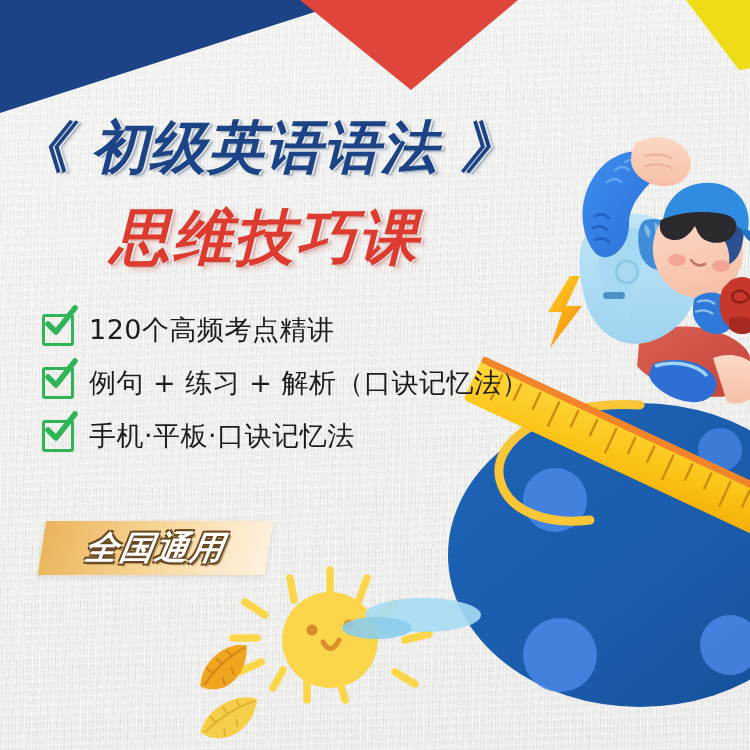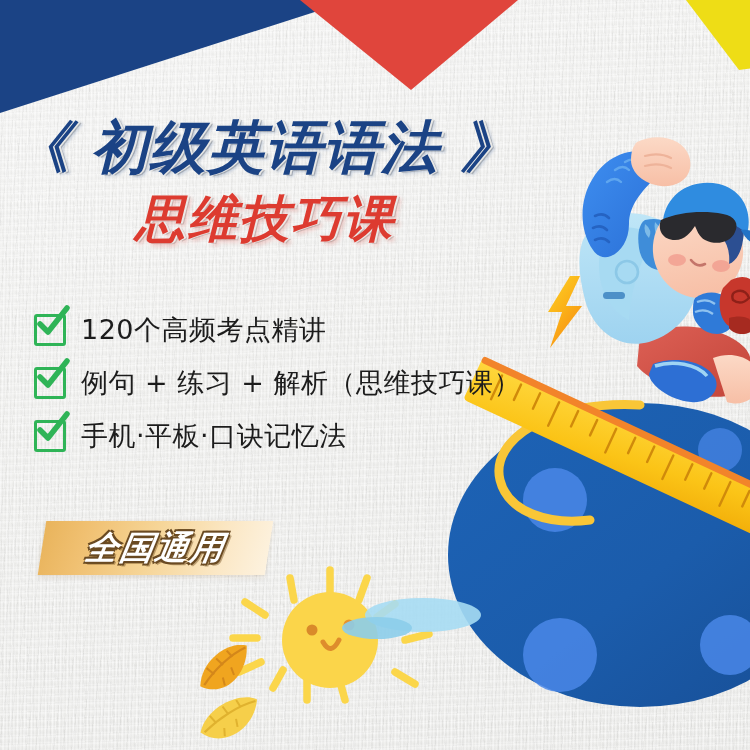--- a/index.html
+++ b/index.html
@@ -67,31 +67,31 @@
     color:#1b4385;
     line-height:1.05;
     text-shadow:
       2px 0 0 #e8e8e6, 3px 1px 0 rgba(0,0,0,.18),
       4px 2px 3px rgba(27,67,133,.22);
     white-space:nowrap;
   }
   .title-sub{
     font-family:"DejaVu Sans","Liberation Sans",sans-serif;
     font-weight:700;font-style:italic;
-    font-size:50px;letter-spacing:2px;
+    font-size:60px;letter-spacing:2px;
     color:#dd3b30;
-    margin-top:8px;
+    margin-top:20px;
     text-shadow:
       2px 0 0 #eceae8, 3px 1px 0 rgba(0,0,0,.14),
       4px 3px 4px rgba(221,59,48,.25);
     white-space:nowrap;
   }
 
   
-  .bullets{position:absolute;z-index:9;left:34px;top:303px;}
+  .bullets{position:absolute;z-index:9;left:42px;top:303px;}
   .bullet{
     display:flex;align-items:center;
     height:53px;
     margin-bottom:0px;
   }
   .cbox{
     position:relative;
     width:26px;height:26px;
     border:3.5px solid #2fb457;
     border-radius:3px;
@@ -329,21 +329,21 @@
       <span class="bullet-txt">120个高频考点精讲</span>
     </div>
 
 
     <div class="bullet">
       <span class="cbox">
         <svg viewBox="0 0 36 34">
             <path d="M6 18 L14 26 L33 2" fill="none" stroke="#2fb457" stroke-width="5.5" stroke-linecap="round" stroke-linejoin="round"></path>
           </svg>
       </span>
-      <span class="bullet-txt">例句 + 练习 + 解析（思维技巧课）</span>
+      <span class="bullet-txt">例句 + 练习 + 解析（口诀记忆法）</span>
     </div>
 
     <div class="bullet">
       <span class="cbox">
         <svg viewBox="0 0 36 34">
             <path d="M6 18 L14 26 L33 2" fill="none" stroke="#2fb457" stroke-width="5.5" stroke-linecap="round" stroke-linejoin="round"></path>
           </svg>
       </span>
       <span class="bullet-txt">手机·平板·口诀记忆法</span>
     </div>

